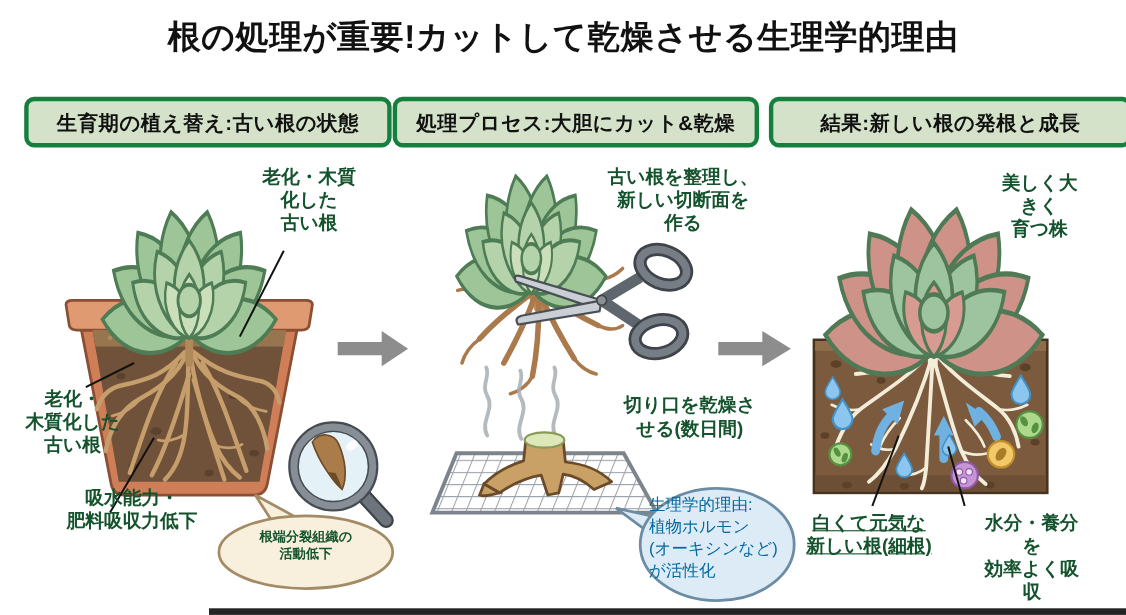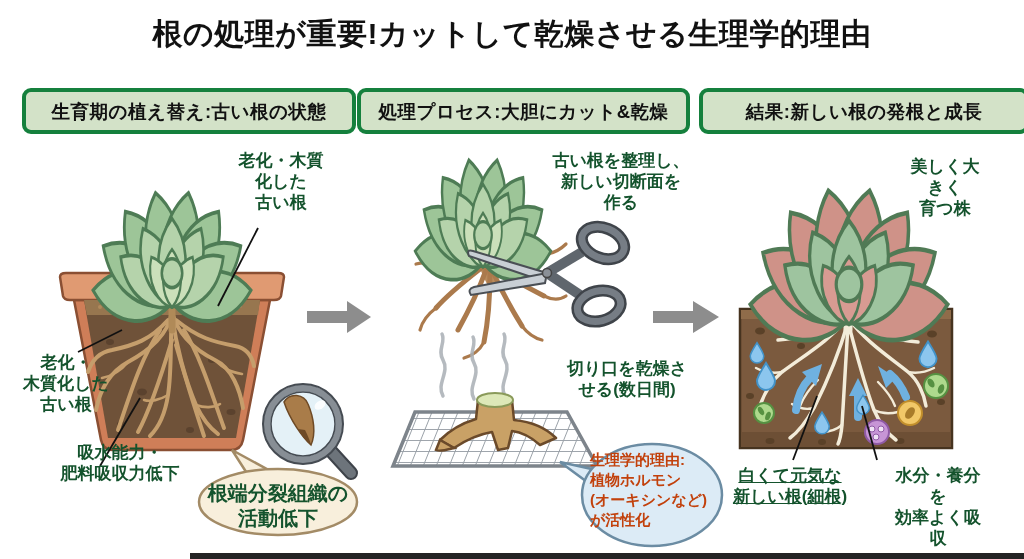--- a/index.html
+++ b/index.html
@@ -23,23 +23,23 @@
   .hdr2{left:357px;width:325px;}
   .hdr3{left:699px;width:322px;}
   .art{position:absolute;left:0;top:0;width:1024px;height:559px;}
   .lbl{
     position:absolute;transform:translateX(-50%);
     white-space:pre-line;text-align:center;
     font-weight:700;font-size:17px;line-height:1.24;color:#14532d;
   }
   .lbl-left{
     position:absolute;white-space:pre-line;text-align:left;
-    font-weight:700;font-size:15px;line-height:1.34;color:#c2410c;
-  }
-  .bubble-txt{font-size:20px;}
+    font-weight:400;font-size:15px;line-height:1.34;color:#0369a1;
+  }
+  .bubble-txt{font-size:12px;}
   .bottom-bar{
     position:absolute;left:190px;bottom:0;width:834px;height:6px;
     background:#242424;
   }
 </style>
 </head>
 <body>
 
 <svg class="art" viewBox="0 0 1024 559">
   <defs>

